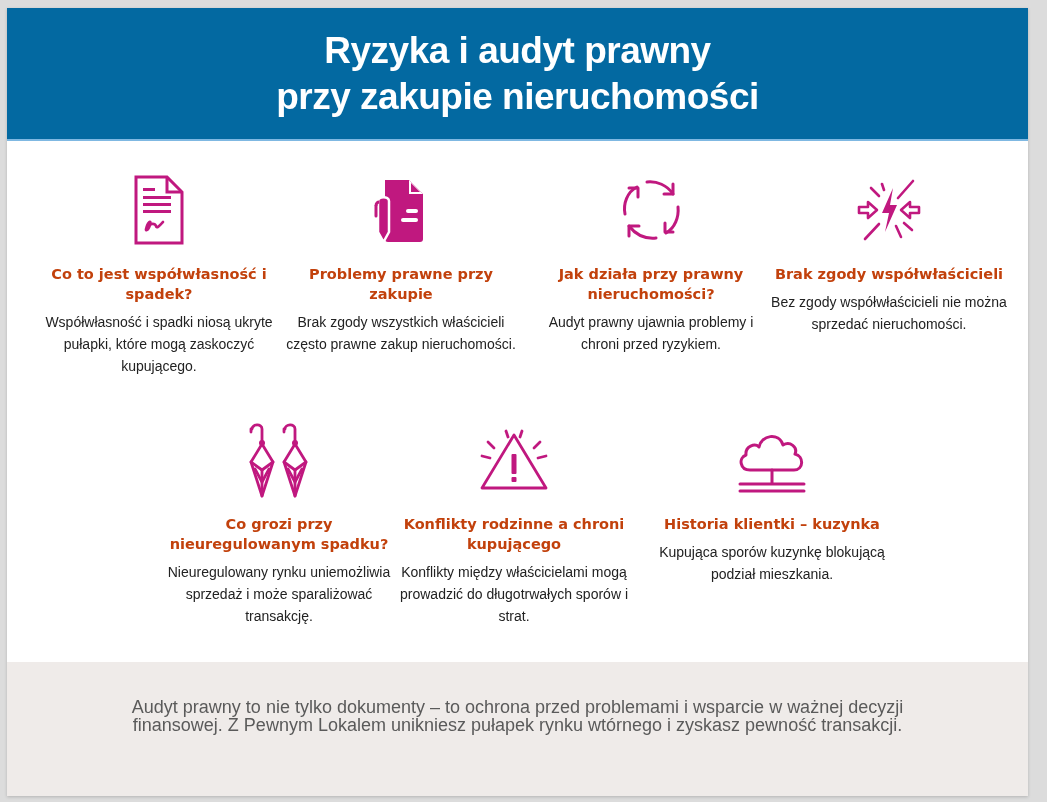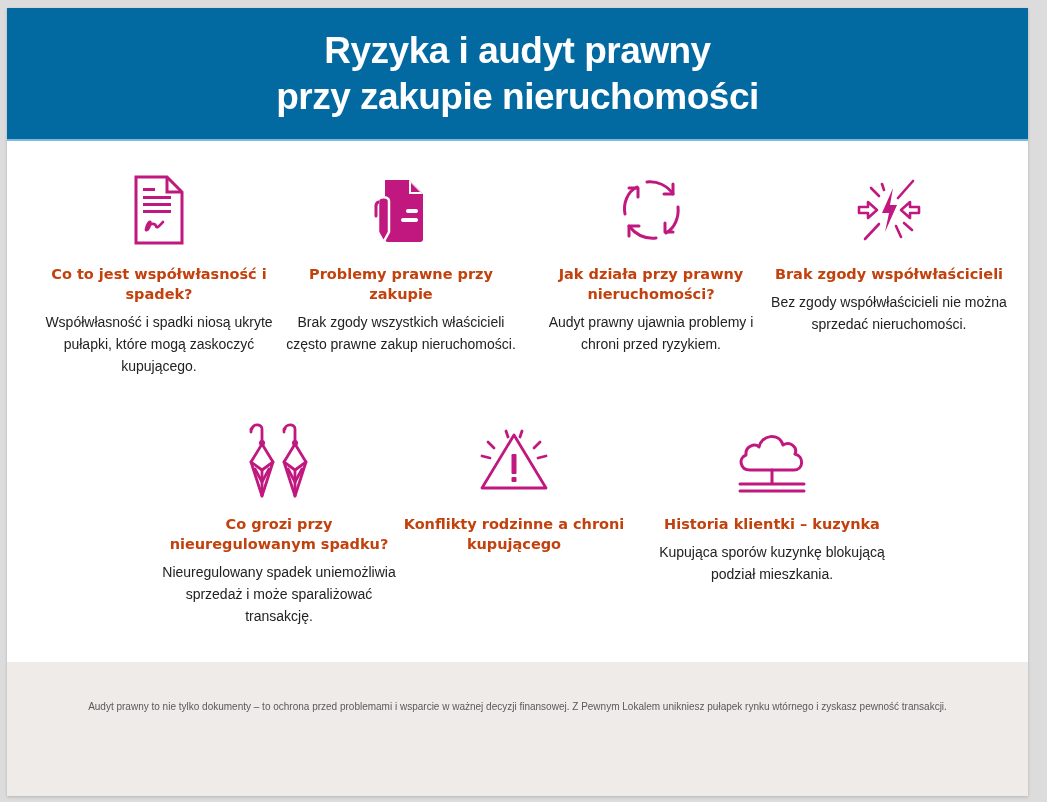--- a/index.html
+++ b/index.html
@@ -5,21 +5,21 @@
   html, body { margin:0; padding:0; }
   body { width:1047px; height:802px; background:#dcdcdc; position:relative; overflow:hidden; font-family:"Liberation Sans", sans-serif; }
   .card { position:absolute; left:7px; top:8px; width:1021px; height:788px; background:#ffffff; box-shadow:0 1px 3px rgba(0,0,0,0.18); }
   .header { position:absolute; left:0; top:0; width:1021px; height:133px; background:#0369a1; border-bottom:2px solid #7fb8e2; box-sizing:border-box; display:flex; flex-direction:column; align-items:center; justify-content:center; }
   .header h1 { margin:0; color:#ffffff; font-family:"Liberation Sans", sans-serif; font-weight:bold; font-size:37px; line-height:46px; text-align:center; letter-spacing:-0.5px; }
   .item { position:absolute; width:240px; text-align:center; }
   .icon { display:block; margin:0 auto; width:80px; height:80px; }
   .item h2 { margin:14px 0 0 0; font-family:"DejaVu Sans", sans-serif; font-weight:bold; font-size:14.5px; line-height:20px; color:#c2410c; }
   .item p { margin:7px 0 0 0; font-family:"Liberation Sans", sans-serif; font-size:14px; line-height:22px; color:#222222; }
   .footer { position:absolute; left:0; top:654px; width:1021px; height:134px; background:#efebe9; }
-  .footer p { position:absolute; left:80px; width:861px; top:36px; margin:0; text-align:center; font-family:"Liberation Sans", sans-serif; font-size:10px; line-height:18px; color:#5a5a5a; }
+  .footer p { position:absolute; left:80px; width:861px; top:36px; margin:0; text-align:center; font-family:"Liberation Sans", sans-serif; font-size:18px; line-height:18px; color:#5a5a5a; }
 </style>
 </head>
 <body>
 
 <div class="card">
   <div class="header">
     <h1>
       <span>Ryzyka i audyt prawny</span><br>
       <span>przy zakupie nieruchomości</span>
     </h1>
@@ -102,38 +102,39 @@
         <path d="M45 12 V9"></path>
         <path d="M56 24 L45 42 L56 76 L67 42 Z"></path>
         <path d="M45 42 L56 50 L67 42"></path>
         <path d="M56 50 V76"></path>
         <path d="M49 49 L56 62 L63 49"></path>
       </g>
       <circle cx="23" cy="23" r="3" fill="#c0187f"></circle>
       <circle cx="56" cy="23" r="3" fill="#c0187f"></circle>
     </svg>
     <h2>Co grozi przy nieuregulowanym spadku?</h2>
-    <p>Nieuregulowany spadek uniemożliwia sprzedaż i może sparaliżować transakcję.</p>
+    <p>Nieuregulowany rynku uniemożliwia sprzedaż i może sparaliżować transakcję.</p>
   </div>
 
   <div class="item" style="left:387px; top:412px;">
     <svg class="icon" viewBox="0 0 80 80">
       <g fill="none" stroke="#c0187f" stroke-width="2.8" stroke-linejoin="round" stroke-linecap="round">
         <path d="M40 15 L72 68 H8 Z"></path>
         <path d="M14 22 L20 28"></path>
         <path d="M8 36 L16 38"></path>
         <path d="M66 22 L60 28"></path>
         <path d="M72 36 L64 38"></path>
         <path d="M34 17 L32 11"></path>
         <path d="M46 17 L48 11"></path>
       </g>
       <rect x="37.5" y="34" width="5" height="20" rx="1" fill="#c0187f"></rect>
       <rect x="37.5" y="57" width="5" height="5" rx="1" fill="#c0187f"></rect>
     </svg>
     <h2>Konflikty rodzinne a chroni kupującego</h2>
+    <p>Konflikty między właścicielami mogą prowadzić do długotrwałych sporów i strat.</p>
   </div>
 
   <div class="item" style="left:634px; top:412px;margin-left:11px;">
     <svg class="icon" viewBox="0 0 80 80">
       <g fill="none" stroke="#c0187f" stroke-width="3" stroke-linejoin="round" stroke-linecap="round">
         <path d="M18 50 C8 50 6 38 14 35 C13 26 23 23 27 27 C29 15 47 12 51 25 C58 21 66 27 63 34 C72 36 72 50 62 50 Z"></path>
         <path d="M40 50 V63"></path>
         <path d="M8 64 H72"></path>
         <path d="M8 71 H72"></path>
       </g>

